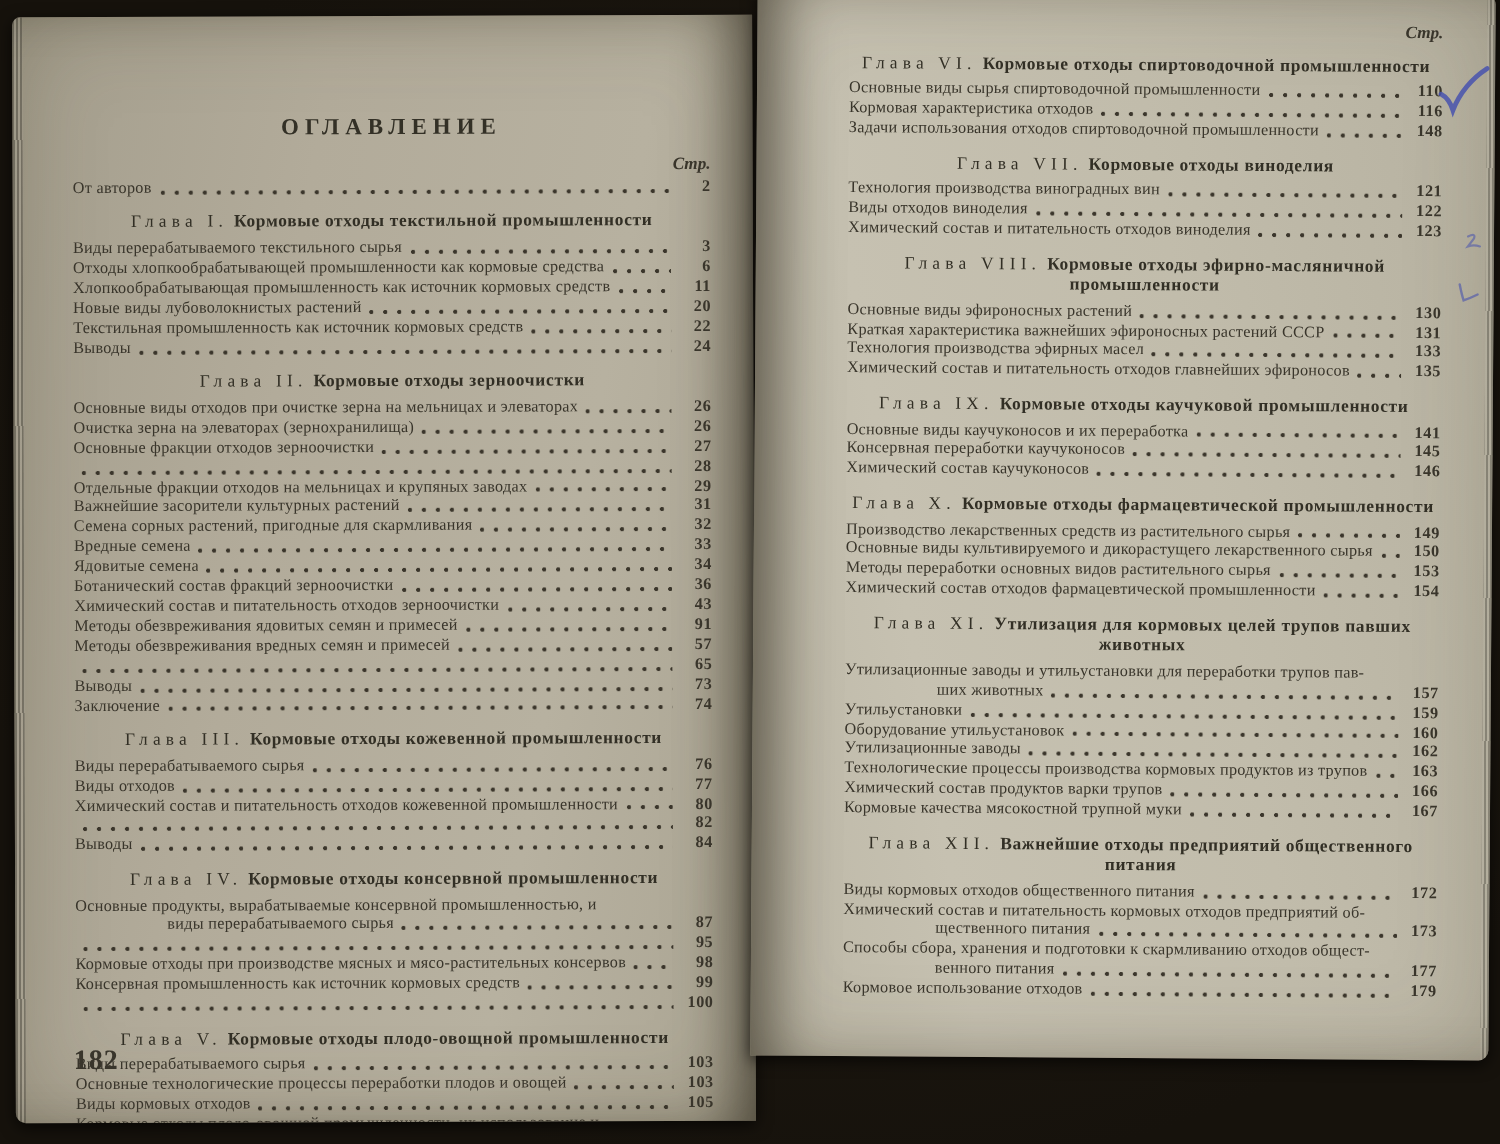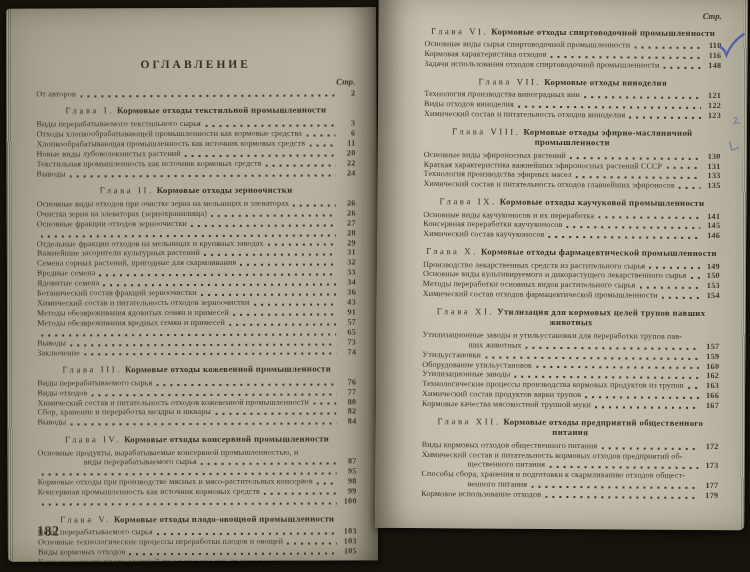--- a/index.html
+++ b/index.html
@@ -202,21 +202,20 @@
             <span class="t">Виды отходов</span>
             <span class="leader"></span>
             <span class="pg">77</span>
           </div>
           <div class="row">
             <span class="t">Химический состав и питательность отходов кожевенной промышленности</span>
             <span class="leader"></span>
             <span class="pg">80</span>
           </div>
           <div class="row">
-            <span class="t">Сбор, хранение и переработка мездры и шквары</span>
             <span class="leader"></span>
             <span class="pg">82</span>
           </div>
           <div class="row">
             <span class="t">Выводы</span>
             <span class="leader"></span>
             <span class="pg">84</span>
           </div>
           <div class="ch"><span class="ch-label">Глава IV.</span><span class="ch-title">Кормовые отходы консервной промышленности</span></div>
           <div class="row">
@@ -396,21 +395,21 @@
           <div class="row">
             <span class="t">Химический состав продуктов варки трупов</span>
             <span class="leader"></span>
             <span class="pg">166</span>
           </div>
           <div class="row">
             <span class="t">Кормовые качества мясокостной трупной муки</span>
             <span class="leader"></span>
             <span class="pg">167</span>
           </div>
-          <div class="ch"><span class="ch-label">Глава XII.</span><span class="ch-title">Кормовые отходы предприятий общественного питания</span></div>
+          <div class="ch"><span class="ch-label">Глава XII.</span><span class="ch-title">Важнейшие отходы предприятий общественного питания</span></div>
           <div class="row">
             <span class="t">Виды кормовых отходов общественного питания</span>
             <span class="leader"></span>
             <span class="pg">172</span>
           </div>
           <div class="row">
             <span class="t">Химический состав и питательность кормовых отходов предприятий об-</span>
           </div>
           <div class="row cont">
             <span class="t">щественного питания</span>

